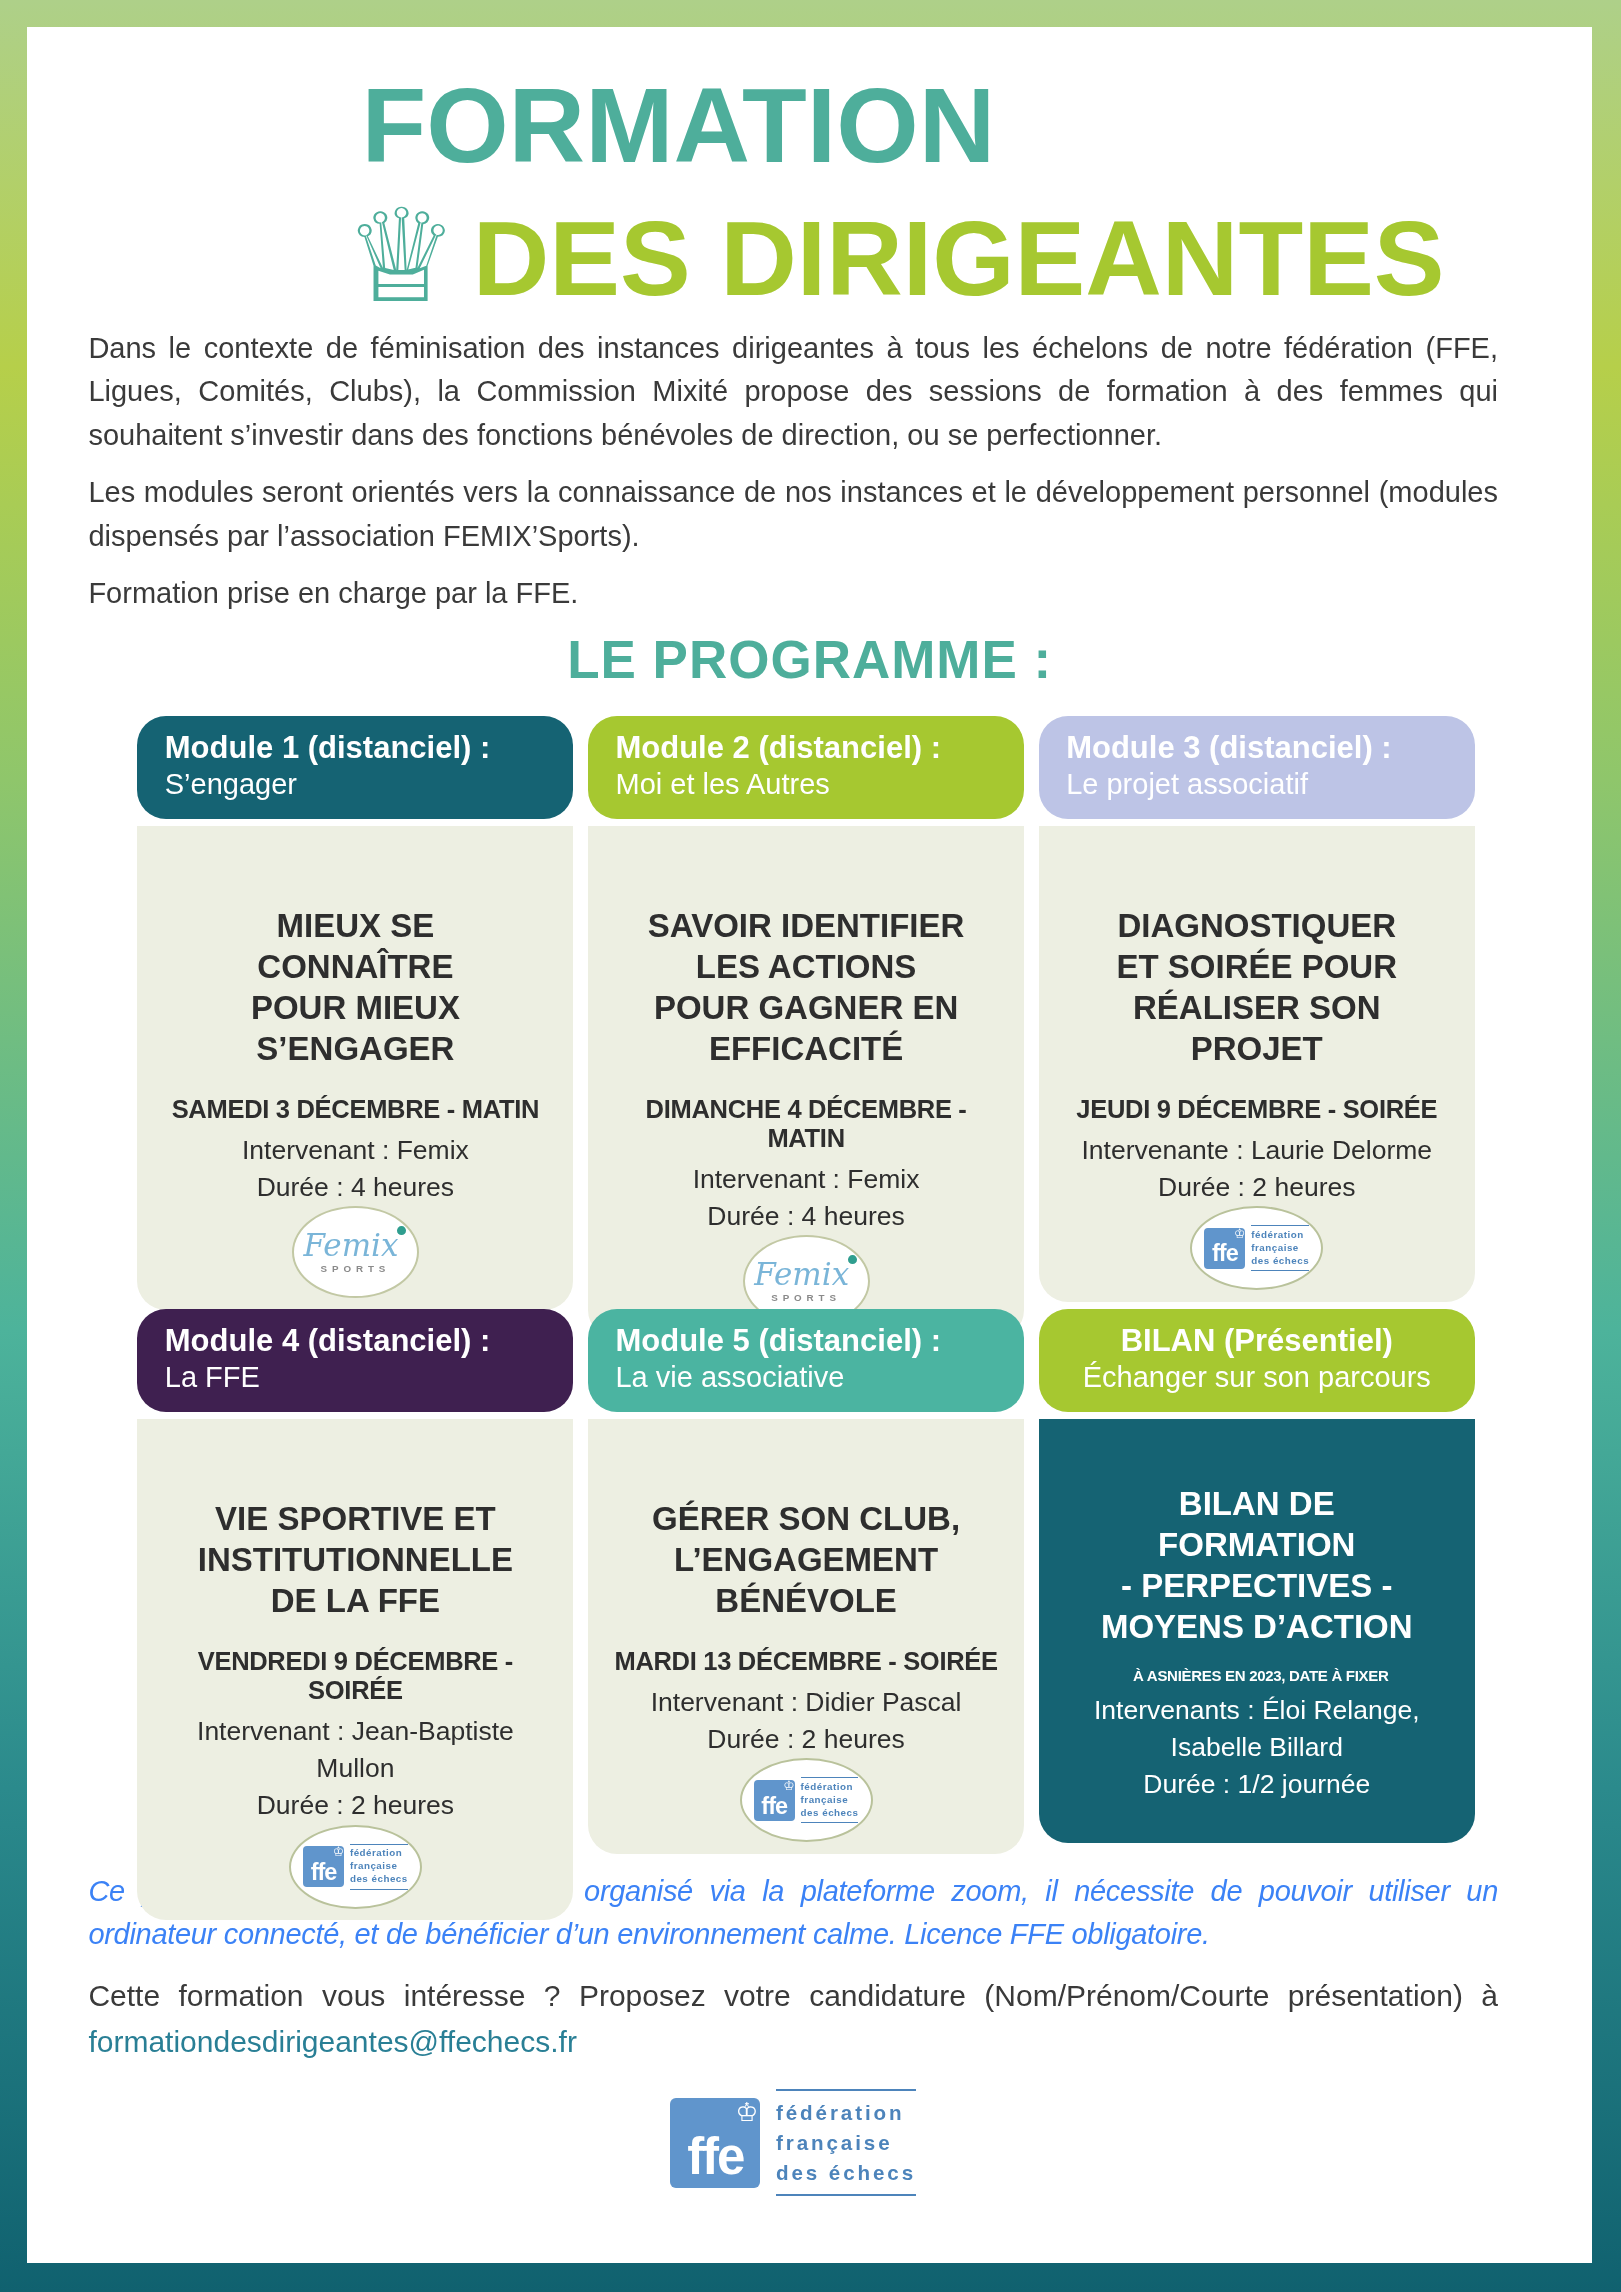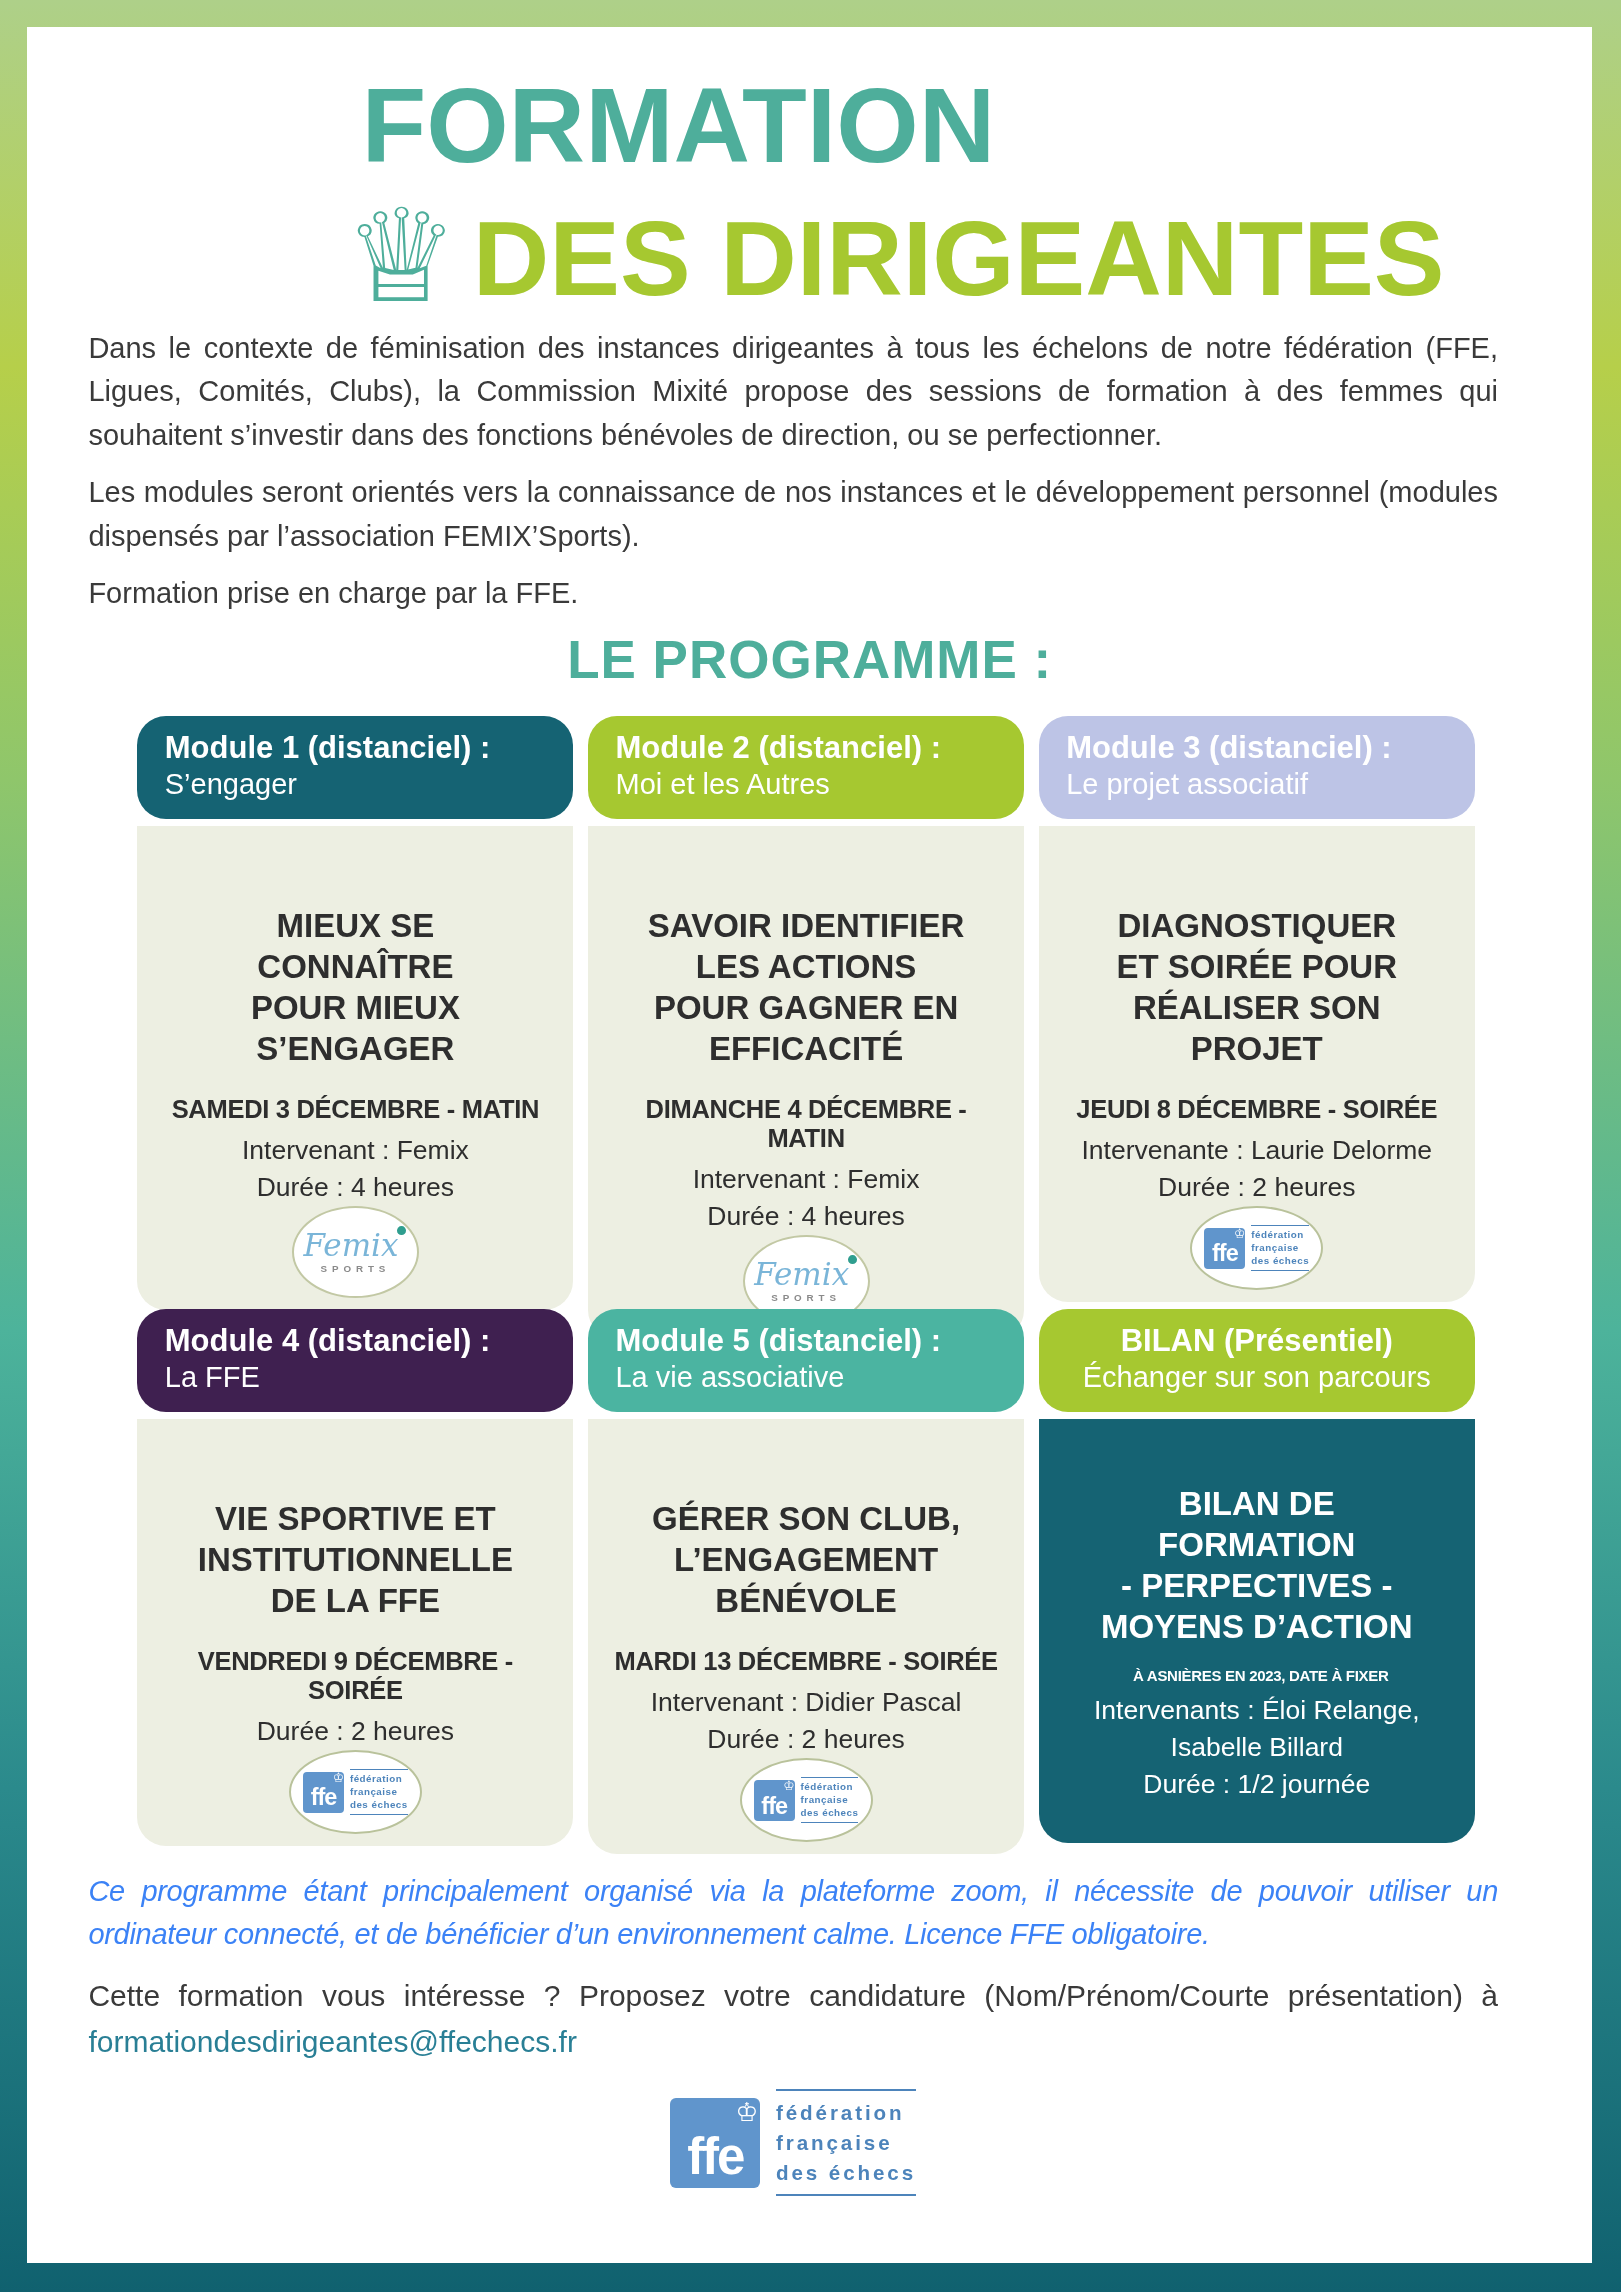--- a/index.html
+++ b/index.html
@@ -187,21 +187,21 @@
       <div class="card">
         <div class="card-head" style="background: rgb(189, 196, 230); color: rgb(255, 255, 255);">
           <div class="hl1">Module 3 (distanciel) :</div>
           <div class="hl2">Le projet associatif</div>
         </div>
         <div class="card-body" style="background: rgb(237, 239, 226); color: rgb(46, 46, 46);">
           <div class="card-title">DIAGNOSTIQUER
 ET SOIRÉE POUR
 RÉALISER SON
 PROJET</div>
-          <div class="card-date">JEUDI 8 DÉCEMBRE - SOIRÉE</div>
+          <div class="card-date">JEUDI 9 DÉCEMBRE - SOIRÉE</div>
           <div class="card-lines">
             <div>Intervenante : Laurie Delorme</div>
             <div>Durée : 2 heures</div>
           </div>
           <div class="logo-slot">
             <div class="ffe-mini">
               <div class="ffe-sq">
                 <span class="ffe-abbr">ffe</span>
                 <span class="ffe-king">♔</span>
               </div>
@@ -219,20 +219,21 @@
         <div class="card-head" style="background: rgb(63, 32, 80); color: rgb(255, 255, 255);">
           <div class="hl1">Module 4 (distanciel) :</div>
           <div class="hl2">La FFE</div>
         </div>
         <div class="card-body" style="background: rgb(237, 239, 226); color: rgb(46, 46, 46);">
           <div class="card-title">VIE SPORTIVE ET
 INSTITUTIONNELLE
 DE LA FFE</div>
           <div class="card-date">VENDREDI 9 DÉCEMBRE - SOIRÉE</div>
           <div class="card-lines">
+            <div>Intervenant : Jean-Baptiste Mullon</div>
             <div>Durée : 2 heures</div>
           </div>
           <div class="logo-slot">
             <div class="ffe-mini">
               <div class="ffe-sq">
                 <span class="ffe-abbr">ffe</span>
                 <span class="ffe-king">♔</span>
               </div>
               <div class="ffe-txt">
                 <div>fédération</div>

